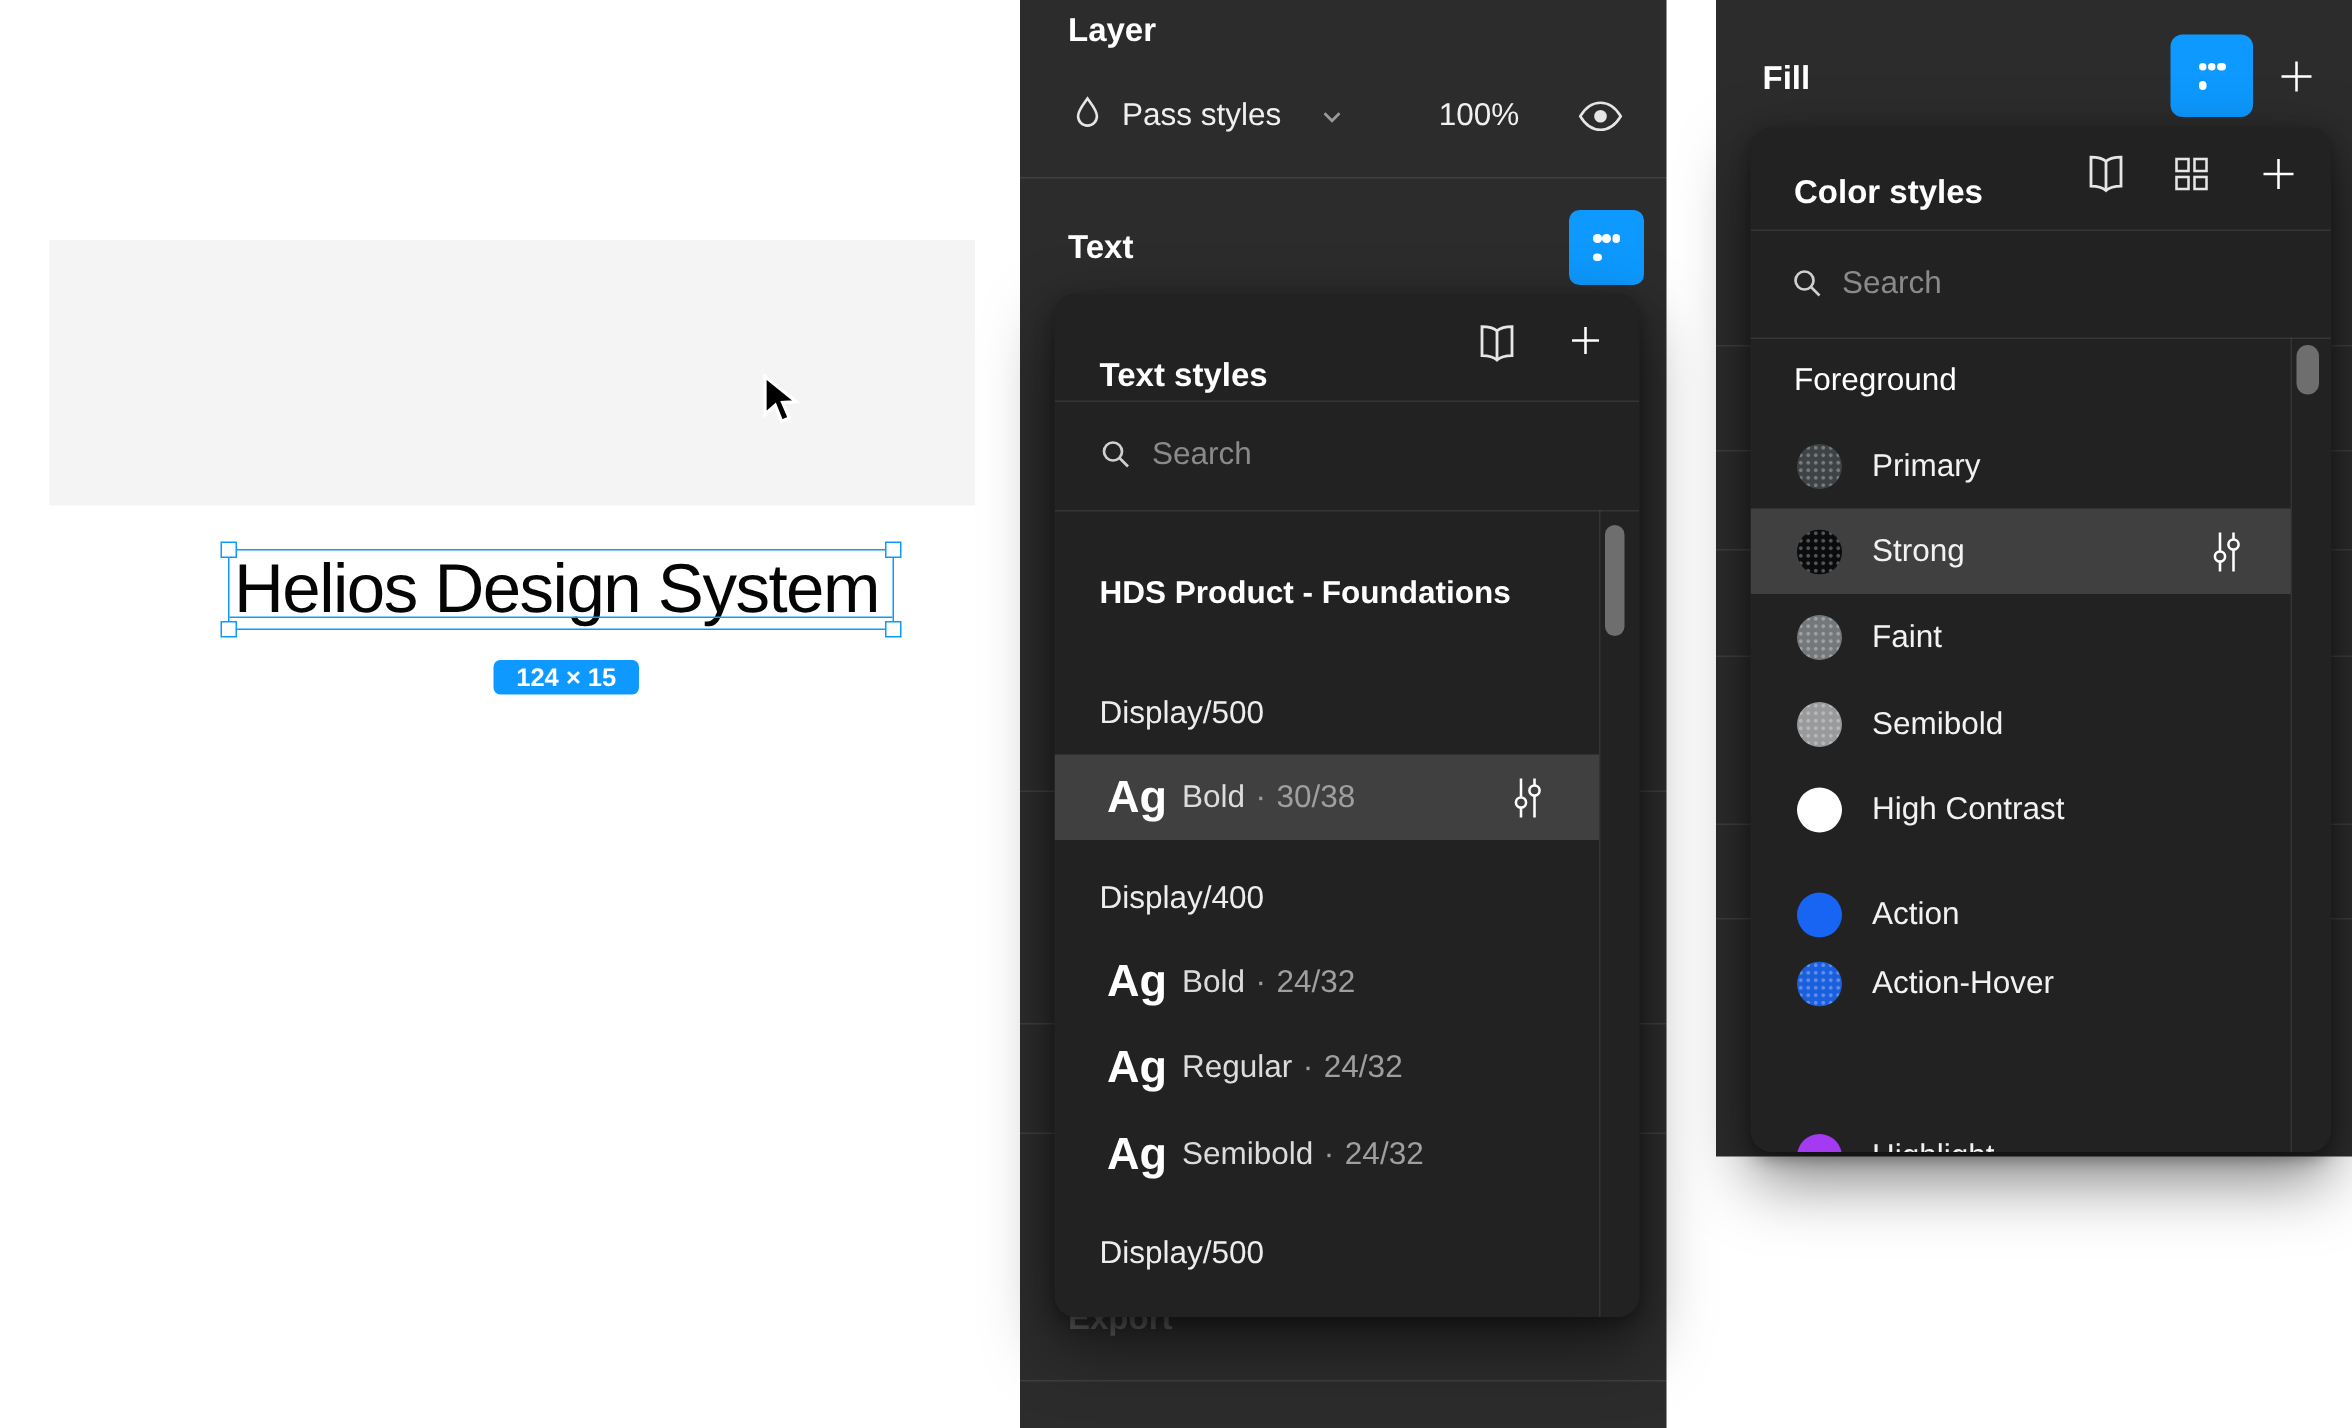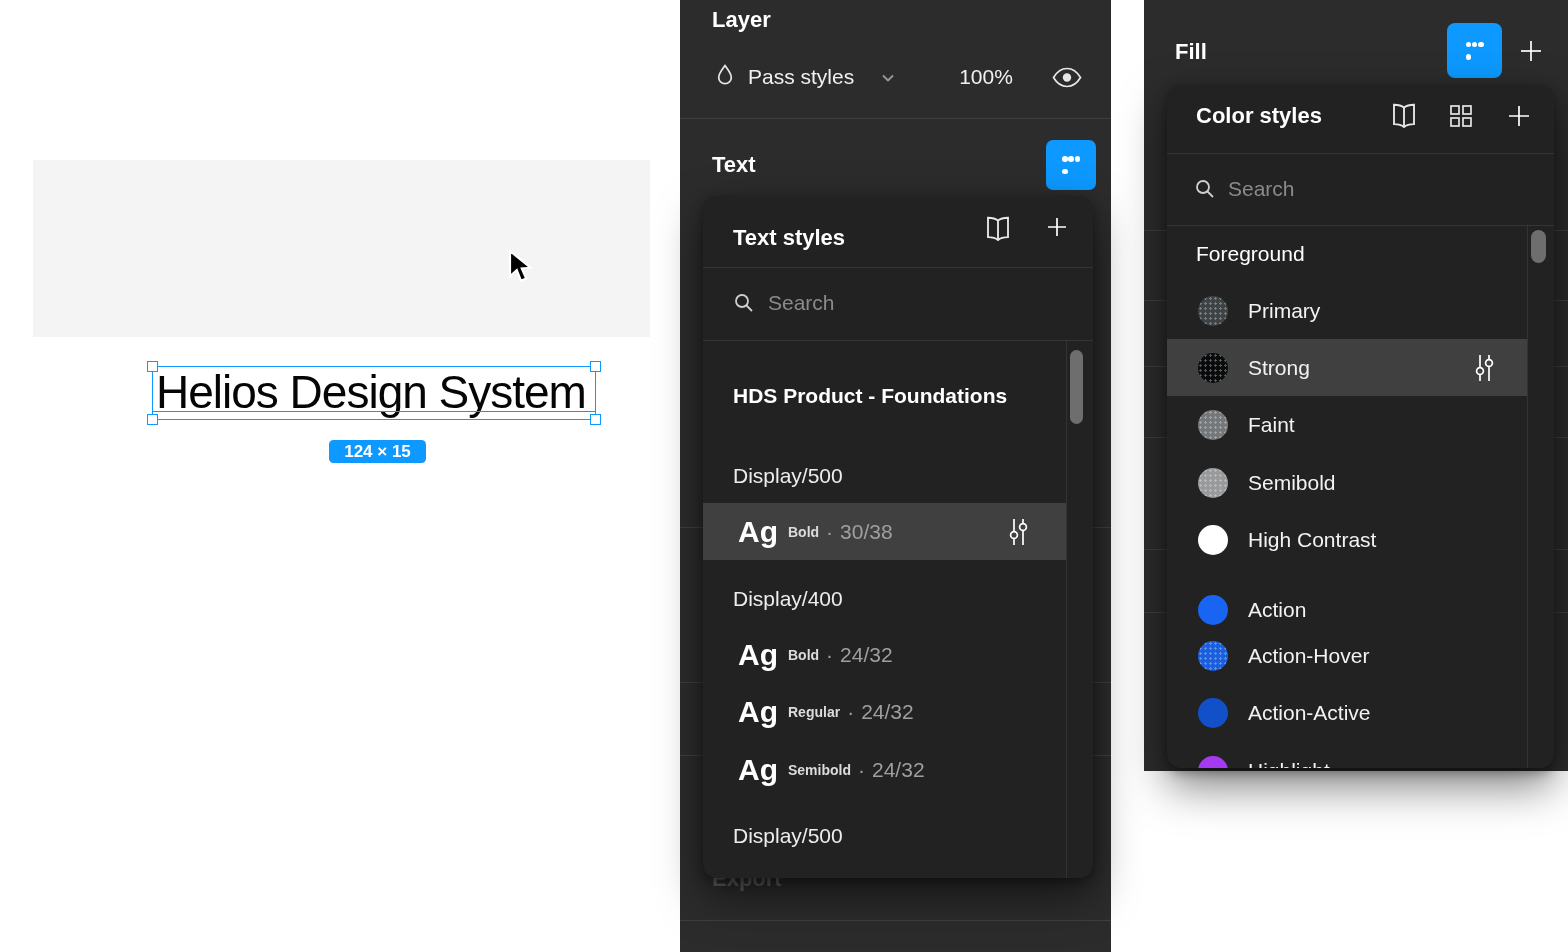--- a/index.html
+++ b/index.html
@@ -14,30 +14,30 @@
   .handle{width:11px;height:11px;background:#fff;border:1.5px solid #0d99ff;box-sizing:border-box;}
   .h-nw{left:-6px;top:-6px;} .h-ne{right:-6px;top:-6px;} .h-sw{left:-6px;bottom:-6px;} .h-se{right:-6px;bottom:-6px;}
   .dim-badge{left:296px;top:280px;width:97px;height:23px;background:#0d99ff;border-radius:4.5px;
              color:#fff;font-weight:bold;font-size:17px;line-height:23px;text-align:center;}
 
   
   .panel{background:#2c2c2c;}
   .sec-title{font-weight:bold;font-size:22px;color:#fff;}
   .divider{height:1px;background:rgba(255,255,255,0.09);left:0;right:0;}
   .dropdown{background:#222222;border-radius:14px;box-shadow:0 18px 44px rgba(0,0,0,.5),0 4px 12px rgba(0,0,0,.35);overflow:hidden;z-index:5;}
-  .dd-title{font-weight:bold;font-size:22px;color:#fff;}
+  .dd-title{font-weight:bold;font-size:22px;color:#fff;margin-top:12px;}
   .search-input{background:transparent;border:none;outline:none;font-family:"Liberation Sans",sans-serif;
                 font-size:21px;color:#e6e6e6;}
   .search-input::placeholder{color:#8a8a8a;}
   .group-name{font-size:21px;color:#ededed;}
   .lib-name{font-size:21px;font-weight:bold;color:#fff;}
   .row{left:0;height:57px;display:flex;align-items:center;box-sizing:border-box;}
   .row.sel{background:#404040;}
   .sample{font-size:30px;font-weight:bold;color:#fff;width:50px;flex:0 0 50px;}
-  .weight{font-size:14px;color:#dcdcdc;font-weight:bold;}
+  .weight{font-size:21px;color:#dcdcdc;}
   .sep{font-size:21px;color:#9f9f9f;margin:0 7px;}
   .size{font-size:21px;color:#9f9f9f;}
   .scroll-line{width:1px;background:rgba(255,255,255,0.08);}
   .thumb{background:#6e6e6e;border-radius:8px;}
 
   .blue-btn{background:#0d99ff;display:flex;align-items:center;justify-content:center;}
   .dots{width:18px;height:18px;display:flex;flex-wrap:wrap;justify-content:space-between;align-content:space-between;}
   .dots i{width:5.5px;height:5.5px;border-radius:50%;background:#fff;}
 
   
@@ -274,24 +274,20 @@
       <span class="cname">High Contrast</span>
     </div>
     <div class="abs row crow" style="top:496px;">
       <span class="swatch" style="background-color: rgb(23, 101, 242);"></span>
       <span class="cname">Action</span>
     </div>
     <div class="abs row crow" style="top:542px;">
       <span class="swatch textured" style="background-color: rgb(26, 95, 222);"></span>
       <span class="cname">Action-Hover</span>
     </div>
-    <div class="abs row crow" style="top:599px;">
-      <span class="swatch" style="background-color: rgb(17, 80, 201);"></span>
-      <span class="cname">Action-Active</span>
-    </div>
     <div class="abs row crow" style="top:657px;">
       <span class="swatch" style="background-color: rgb(164, 59, 242);"></span>
       <span class="cname">Highlight</span>
     </div>
 
     <div class="abs scroll-line" style="left:360px;top:140px;bottom:0;"></div>
     <div class="abs thumb" style="left:364px;top:145px;width:15px;height:33px;"></div>
   </div>
 
 </div>

